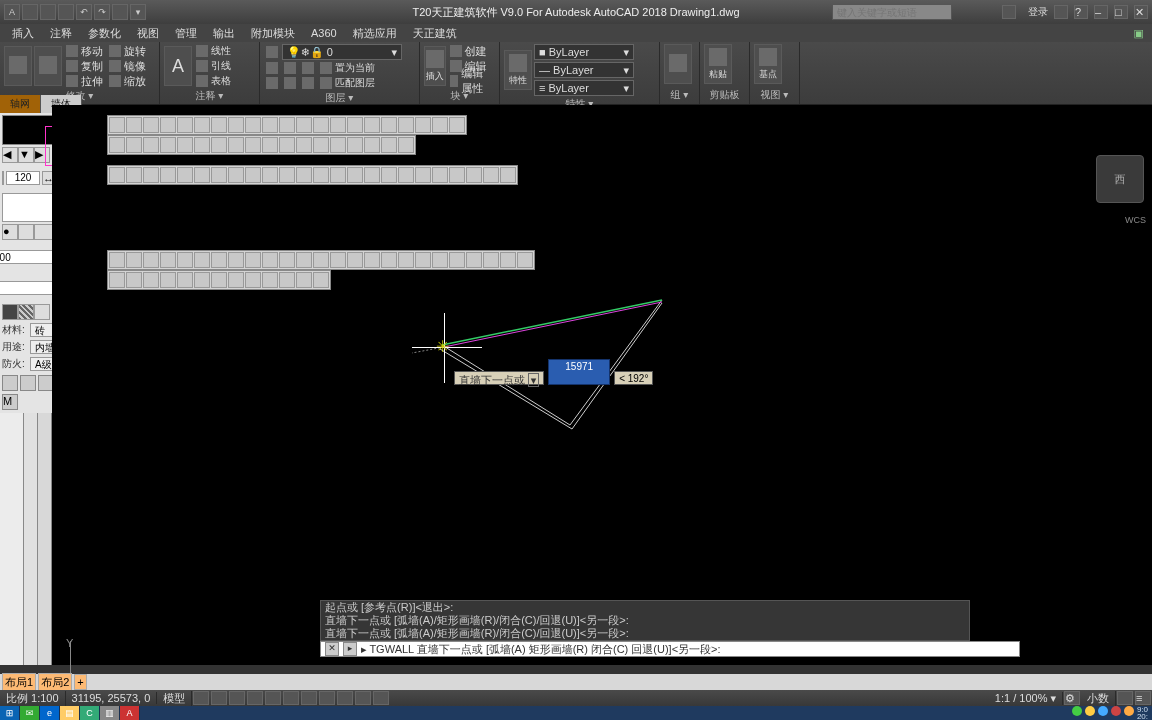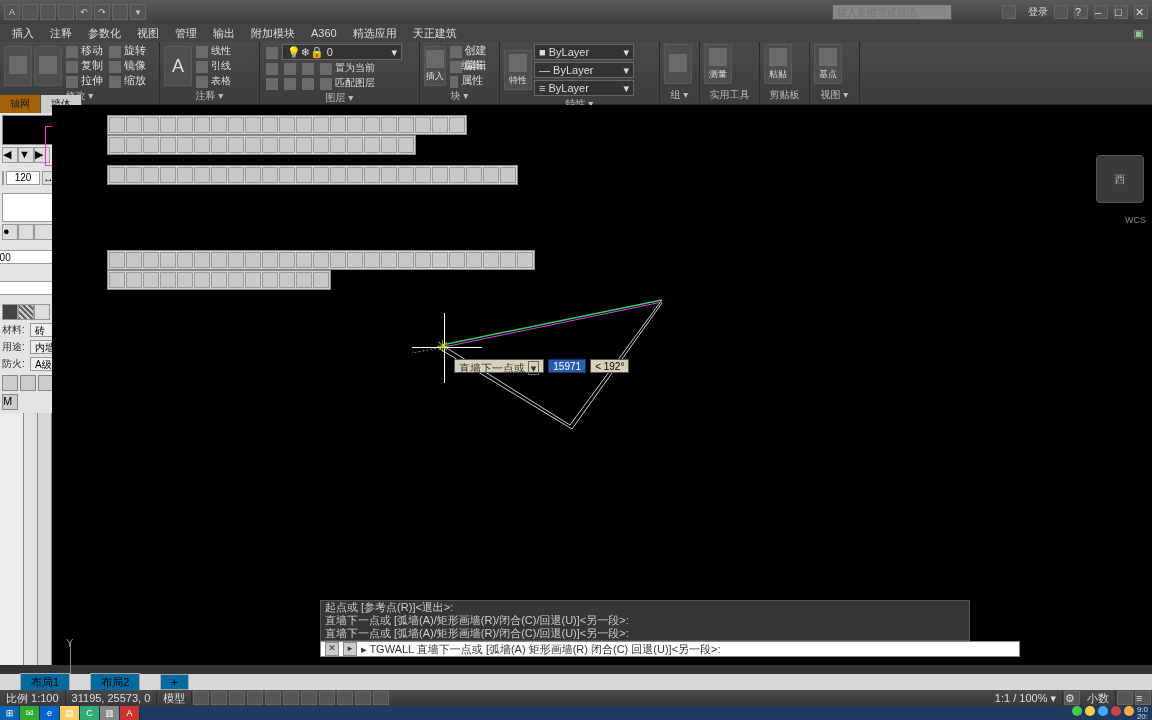--- a/index.html
+++ b/index.html
@@ -13,21 +13,21 @@
 .win-right .wb { width:14px; height:14px; background:#555; border:1px solid #666; }
 .menubar { height:18px; background:#444; display:flex; align-items:center; color:#ddd; font-size:11px; padding-left:4px; }
 .menubar span { padding:0 8px; }
 .ribbon { height:63px; background:linear-gradient(#4a4a4a,#3c3c3c); border-bottom:1px solid #222; display:flex; }
 .rpanel { border-right:1px solid #2a2a2a; padding:2px 4px; display:flex; flex-direction:column; justify-content:space-between; }
 .rpanel-title { color:#bbb; font-size:10px; text-align:center; padding-top:1px; }
 .rrow { display:flex; gap:2px; align-items:center; }
 .big-btn { width:28px; height:40px; background:#4e4e4e; border:1px solid #5a5a5a; display:flex; flex-direction:column; align-items:center; justify-content:center; color:#ddd; font-size:9px; }
 .big-btn span.ico { width:18px; height:18px; background:#6a6a6a; margin-bottom:2px; }
 .small-stack { display:flex; flex-direction:column; gap:1px; }
-.small-btn { display:flex; align-items:flex-end; gap:3px; color:#ddd; font-size:10px; padding:0 2px; height:14px; }
+.small-btn { display:flex; align-items:center; gap:3px; color:#ddd; font-size:10px; padding:0 2px; height:14px; }
 .small-btn .ico { width:12px; height:12px; background:#6a6a6a; }
 .layer-combo { width:120px; height:16px; background:#333; border:1px solid #666; color:#ddd; font-size:10px; display:flex; align-items:center; padding:0 4px; justify-content:space-between; }
 .side-tabs { position:absolute; left:0; top:95px; height:18px; display:flex; background:#555; }
 .side-tabs .tab { padding:2px 10px; background:#a16207; color:#222; font-size:10px; border-right:1px solid #555;}
 .left-panel { position:absolute; left:0; top:113px; width:102px; height:260px; background:#e4e4e4; border-right:1px solid #666; padding:2px; display:flex; flex-direction:column; gap:2px; }
 .preview { height:60px; background:#000; border:1px solid #888; position:relative; }
 .preview .pr-rect { position:absolute; left:42px; top:10px; width:10px; height:40px; border:1px solid #f3c; }
 .mini-toolbar { display:flex; }
 .mini-toolbar .mb { width:16px; height:16px; background:#ddd; border:1px solid #999; }
 .spin-row { display:flex; align-items:center; gap:2px; }
@@ -47,53 +47,54 @@
 .float-tb .fb { width:16px; height:16px; background:#c8c8c8; border:1px solid #999; }
 .ucs { position:absolute; left:12px; bottom:20px; color:#888; font-size:10px; }
 .ucs .xline { position:absolute; width:40px; height:1px; background:#888; left:6px; top:36px; }
 .ucs .yline { position:absolute; width:1px; height:40px; background:#888; left:6px; top:-4px; }
 .viewcube { position:absolute; right:8px; top:50px; width:48px; height:48px; background:#3a3a3a; border:1px solid #555; color:#aaa; display:flex; align-items:center; justify-content:center; font-size:11px; border-radius:4px; }
 .cmd-history { position:absolute; left:268px; bottom:24px; width:650px; background:rgba(60,60,60,.9); border:1px solid #555; font-size:10px; color:#ccc; }
 .cmd-history div { padding:0 4px; line-height:13px; white-space:nowrap; overflow:hidden; }
 .cmd-line { position:absolute; left:268px; bottom:8px; width:700px; height:16px; background:#fff; border:1px solid #888; font-size:10px; color:#333; display:flex; align-items:center; padding:0 4px; }
 .cmd-line .xbtn { width:14px; height:14px; background:#ccc; border:1px solid #888; margin-right:4px; font-size:9px; text-align:center; }
 .model-tabs { position:absolute; left:0; bottom:30px; right:0; height:16px; background:#d8d8d8; display:flex; align-items:center; font-size:10px; }
-.model-tabs .mt { padding:1px 10px; background:#0369a1; border:1px solid #aaa; margin-left:20px; }
+.model-tabs .mt { padding:1px 2px; background:#fdba74; border:1px solid #aaa; margin-left:2px; }
 .statusbar { position:absolute; left:0; bottom:14px; right:0; height:16px; background:linear-gradient(#4a4a4a,#383838); display:flex; align-items:center; color:#ddd; font-size:10px; }
 .statusbar .cell { padding:0 6px; border-right:1px solid #2a2a2a; }
 .statusbar .sbtn { width:16px; height:14px; background:#555; border:1px solid #666; margin:0 1px; }
 .statusbar .spacer { flex:1; }
 .taskbar { position:absolute; left:0; bottom:0; right:0; height:14px; background:#1f3a5f; display:flex; align-items:center; }
 .taskbar .tb-icon { width:20px; height:14px; background:#2e5a8e; border-right:1px solid #183050; display:flex; align-items:center; justify-content:center; color:#fff; font-size:9px;}
 .taskbar .tray { margin-left:auto; display:flex; gap:3px; padding-right:4px; }
 .taskbar .tray .ti { width:10px; height:10px; border-radius:50%; }
 svg.drawing { position:absolute; left:0; top:0; }
 .dyn-input { position:absolute; display:flex; gap:4px; align-items:flex-end; }
 .dyn-box { background:#d8d0b8; border:1px solid #555; font-size:10px; padding:1px 4px; height:14px; color:#333;}
-.dyn-val { background:#2a5db0; color:#fff; border:1px solid #14336b; font-size:10px; padding:1px 4px; height:14px;}
+.dyn-val { background:#2a5db0; color:#fff; border:1px solid #14336b; font-size:10px; padding:1px 16px; height:26px;}
 .dyn-ang { background:#d8d0b8; border:1px solid #555; font-size:10px; padding:1px 4px; height:14px;}
 .cross-h { position:absolute; background:#fff; height:1px; }
 .cross-v { position:absolute; background:#fff; width:1px; }
 .star { position:absolute; color:#cc0; font-size:16px; }
 .login { color:#ddd; font-size:10px; margin-left:6px;}
 </style>
 </head>
 <body>
 
 <div class="titlebar">
   <div class="qat">
     <div class="qat-btn">A</div>
     <div class="qat-btn"></div>
     <div class="qat-btn"></div>
     <div class="qat-btn"></div>
     <div class="qat-btn">↶</div>
     <div class="qat-btn">↷</div>
     <div class="qat-btn"></div>
     <div class="qat-btn">▾</div>
   </div>
+  <div class="title-text">T20天正建筑软件 V9.0 For Autodesk AutoCAD 2018    Drawing1.dwg</div>
   <input class="win-search" placeholder="键入关键字或短语" style="">
   <div class="win-right">
     <div class="wb"></div>
     <span class="login">登录</span>
     <div class="wb"></div>
     <div class="wb">?</div>
     <div class="wb">–</div>
     <div class="wb">□</div>
     <div class="wb">✕</div>
   </div>
@@ -242,26 +243,20 @@
     </div>
     <div class="rpanel-title">特性 ▾</div>
   </div>
   <div class="rpanel" style="width:40px">
     <div class="rrow">
         <div class="big-btn">
           <span class="ico"></span>
         </div>
       </div>
     <div class="rpanel-title">组 ▾</div>
-  </div>
-  <div class="rpanel" style="width:60px">
-    <div class="rrow">
-        <div class="big-btn"><span class="ico"></span>测量</div>
-      </div>
-    <div class="rpanel-title">实用工具</div>
   </div>
   <div class="rpanel" style="width:50px">
     <div class="rrow">
         <div class="big-btn"><span class="ico"></span>粘贴</div>
       </div>
     <div class="rpanel-title">剪贴板</div>
   </div>
   <div class="rpanel" style="width:50px">
     <div class="rrow">
         <div class="big-btn"><span class="ico"></span>基点</div>

